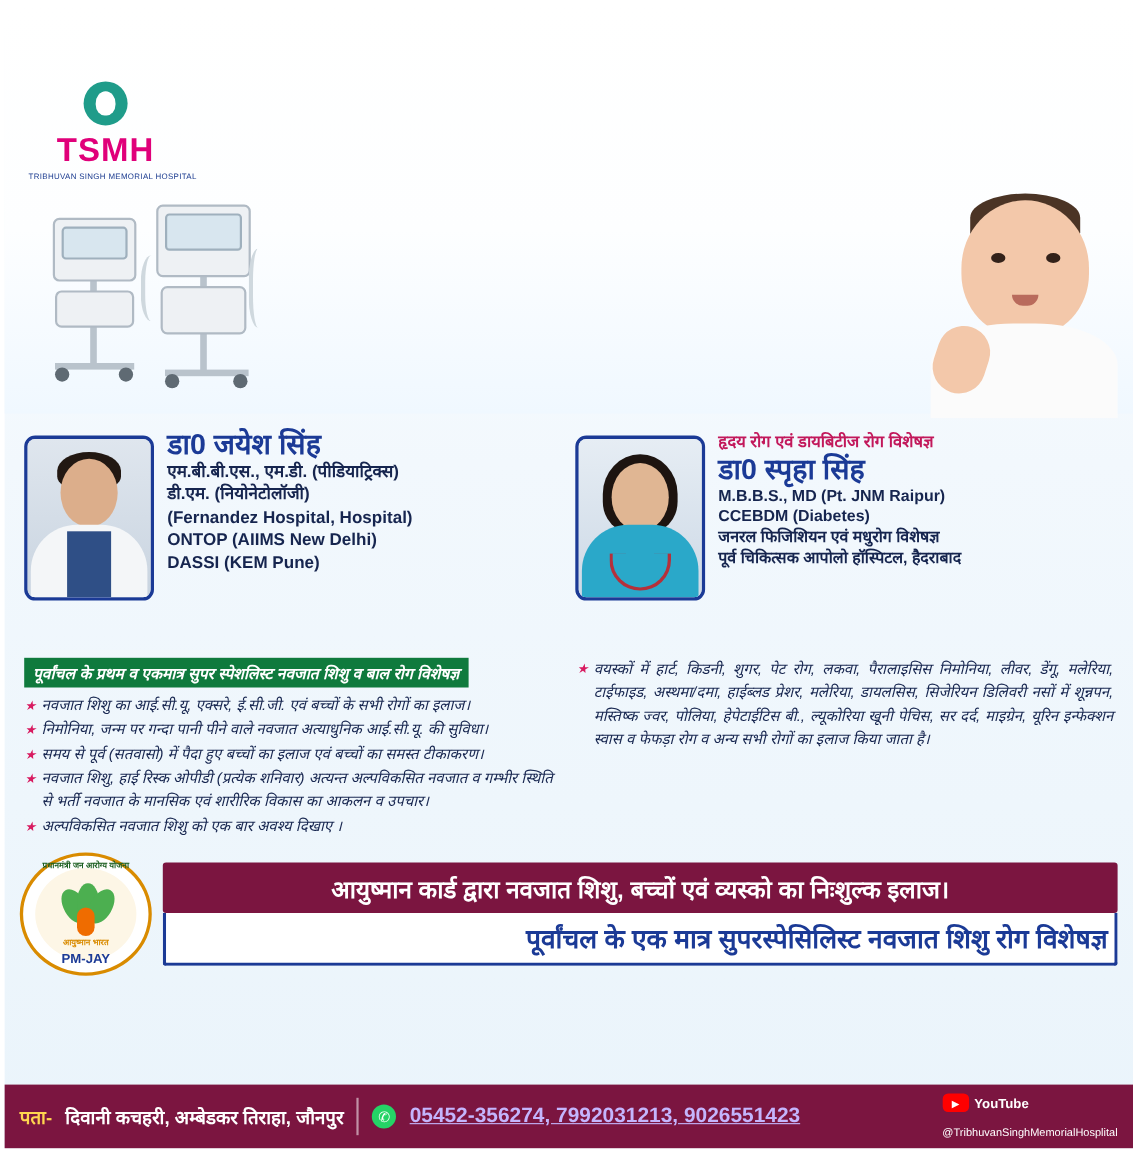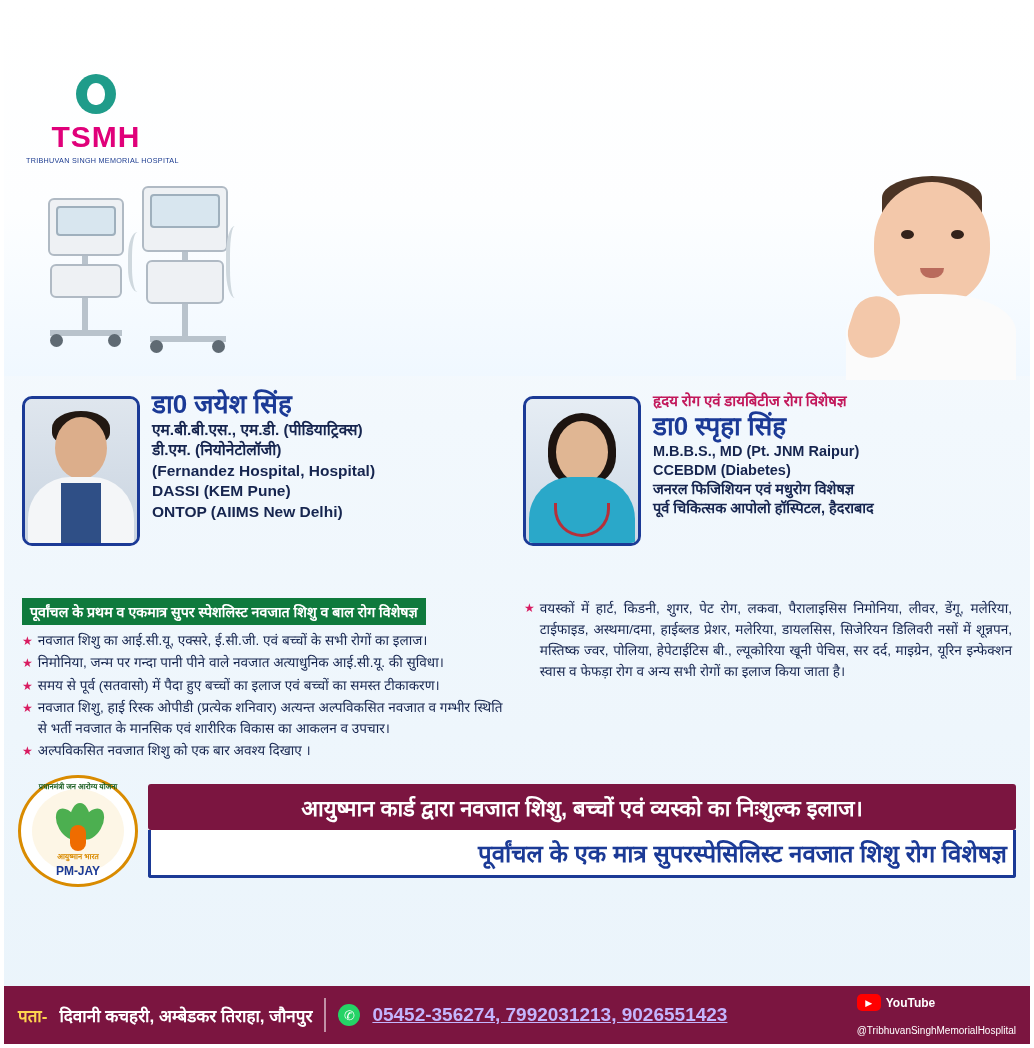--- a/index.html
+++ b/index.html
@@ -184,32 +184,32 @@
     bottom: 6px; width: 56px; height: 34px;
     border: 3px solid #2f3a45; border-top: none;
     border-radius: 0 0 30px 30px;
   }
   .ph-steth-red { border-color: #b5303a; }
   .doc-text { padding-top: 6px; }
   .doc-name {
     font-size: 26px; font-weight: bold; color: #1b3a96; line-height: 1.15;
   }
   .doc-spec-head {
-    font-size: 15px; font-weight: bold; color: #c2185b; margin-bottom: 2px; font-family: Liberation Serif, serif;
+    font-size: 15px; font-weight: bold; color: #c2185b; margin-bottom: 2px;
   }
   .doc-line {
     font-size: 15.5px; color: #16254f; line-height: 1.32; font-weight: bold;
   }
   .doc-line.small { font-size: 14.5px; }
   .doc-right { text-align: left; }
   
   .lists {
     display: flex; padding: 2px 18px 0 18px; gap: 14px;
   }
-  .list-col { flex: 1; }
+  .list-col { flex: 1; font-style: italic; }
   .band {
     background: #0f7a3d;
     color: #ffffff;
     font-size: 14.2px;
     font-weight: bold;
     padding: 4px 8px;
     display: inline-block;
     margin-bottom: 6px;
   }
   .bullet {
@@ -372,22 +372,22 @@
         <div class="ph-hair"></div>
         <div class="ph-head" style="background:#dcae8b;"></div>
         <div class="ph-body ph-coat"></div>
         <div class="ph-shirt"></div>
       </div>
       <div class="doc-text">
         <div class="doc-name">डा0 जयेश सिंह</div>
         <div class="doc-line">एम.बी.बी.एस., एम.डी. (पीडियाट्रिक्स)</div>
         <div class="doc-line">डी.एम. (नियोनेटोलॉजी)</div>
         <div class="doc-line">(Fernandez Hospital, Hospital)</div>
+        <div class="doc-line">ONTOP (AIIMS New Delhi)</div>
         <div class="doc-line">DASSI (KEM Pune)</div>
-        <div class="doc-line">ONTOP (AIIMS New Delhi)</div>
       </div>
     </div>
 
     <div class="doc">
       <div class="doc-photo">
         <div class="ph-bg ph2"></div>
         <div class="ph-hair-long"></div>
         <div class="ph-head" style="background:#e0b693; top:22px;"></div>
         <div class="ph-body ph-saree"></div>
         <div class="ph-steth ph-steth-red"></div>

